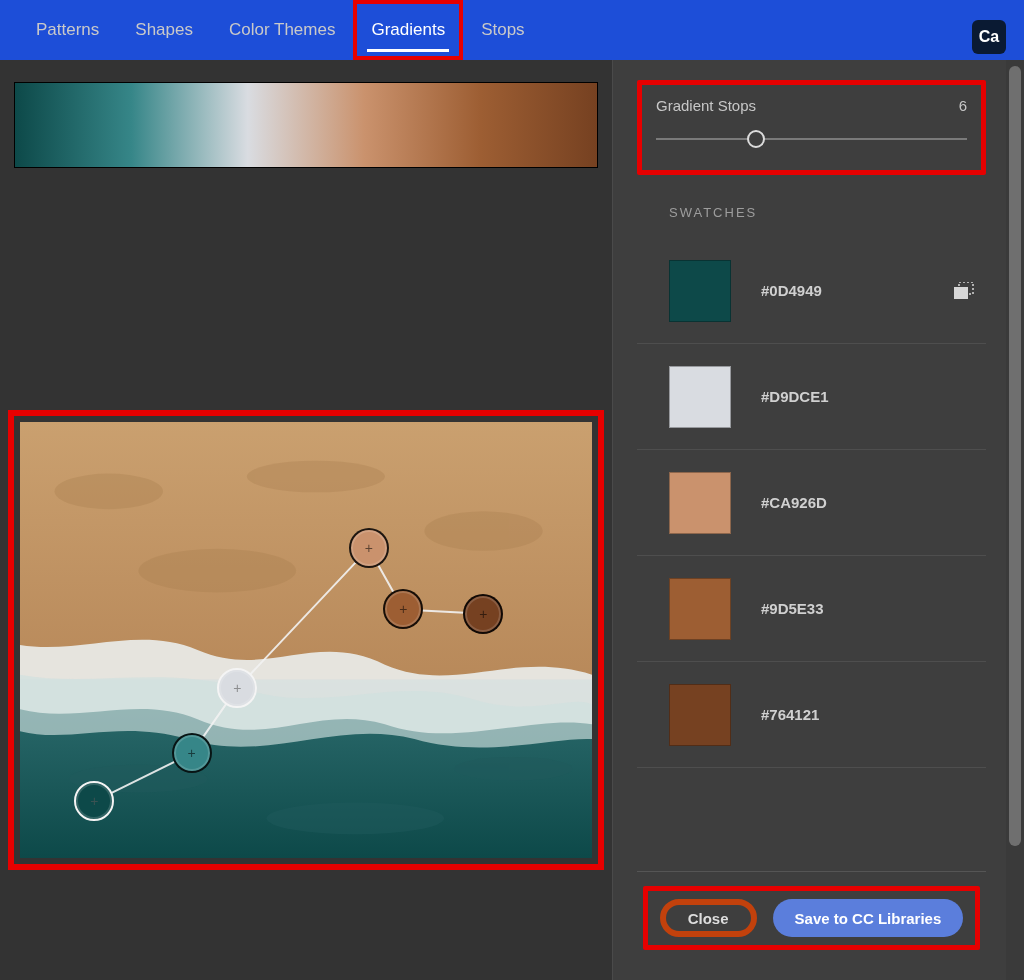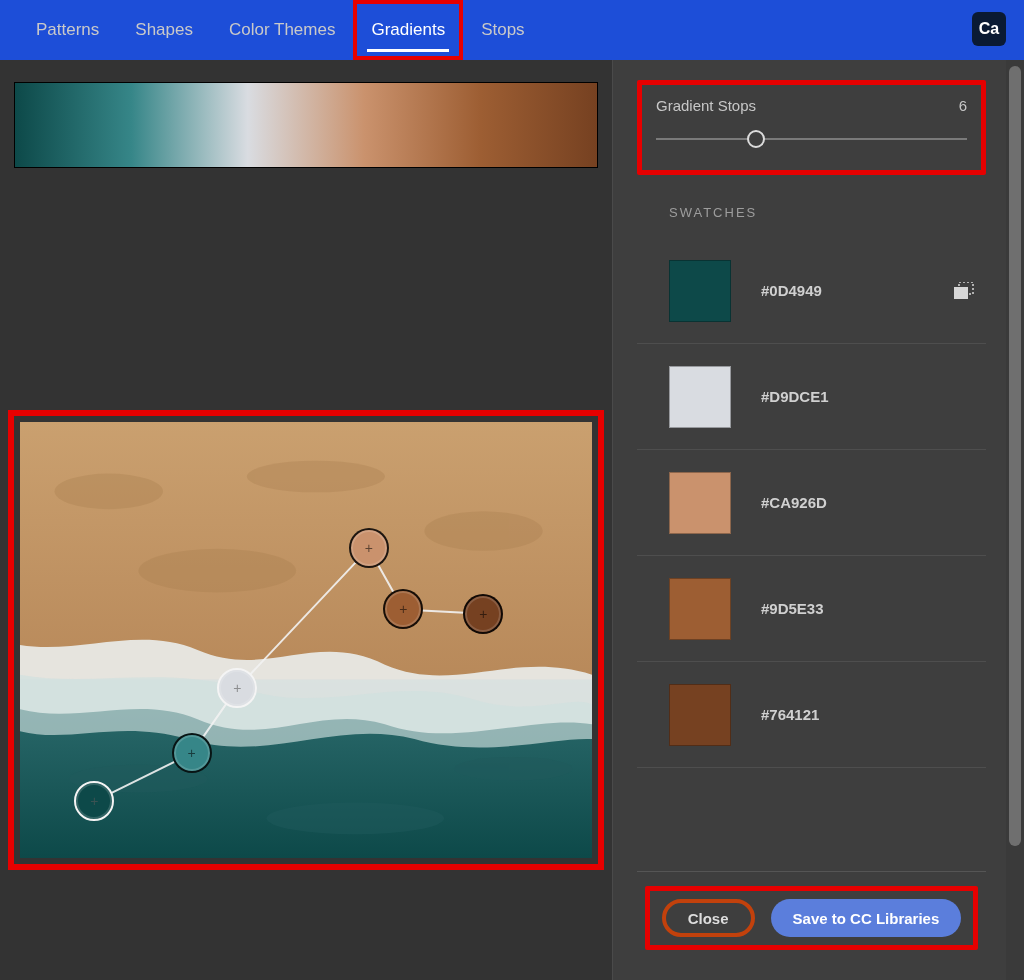--- a/index.html
+++ b/index.html
@@ -44,21 +44,21 @@
   .tab.active::after{
     content:"";
     position:absolute;
     left:14px; right:14px; bottom:8px;
     height:3px;
     background:#fff;
   }
   .tab.hl{ outline:4px solid var(--hl-red); outline-offset:-4px;}
   .brand-badge{
     position:absolute;
-    right:18px; top:12px;
+    right:18px; top:20px;
     width:34px; height:34px;
     background:#0a1a33;
     color:#fff;
     border-radius:6px;
     display:flex;
     align-items:center;
     justify-content:center;
     font-weight:700;
     font-size:16px;
   }
@@ -228,21 +228,21 @@
     font-size:15px;
     font-weight:600;
     display:flex;
     align-items:center;
     cursor:pointer;
     border:none;
   }
   .btn-outline{
     background:transparent;
     color:#ddd;
-    border:4px solid #c2410c;
+    border:6px solid #c2410c;
   }
   .btn-primary{
     background:var(--accent);
     color:#fff;
   }
 </style>
 </head>
 <body>
 
 <div class="tabbar">

